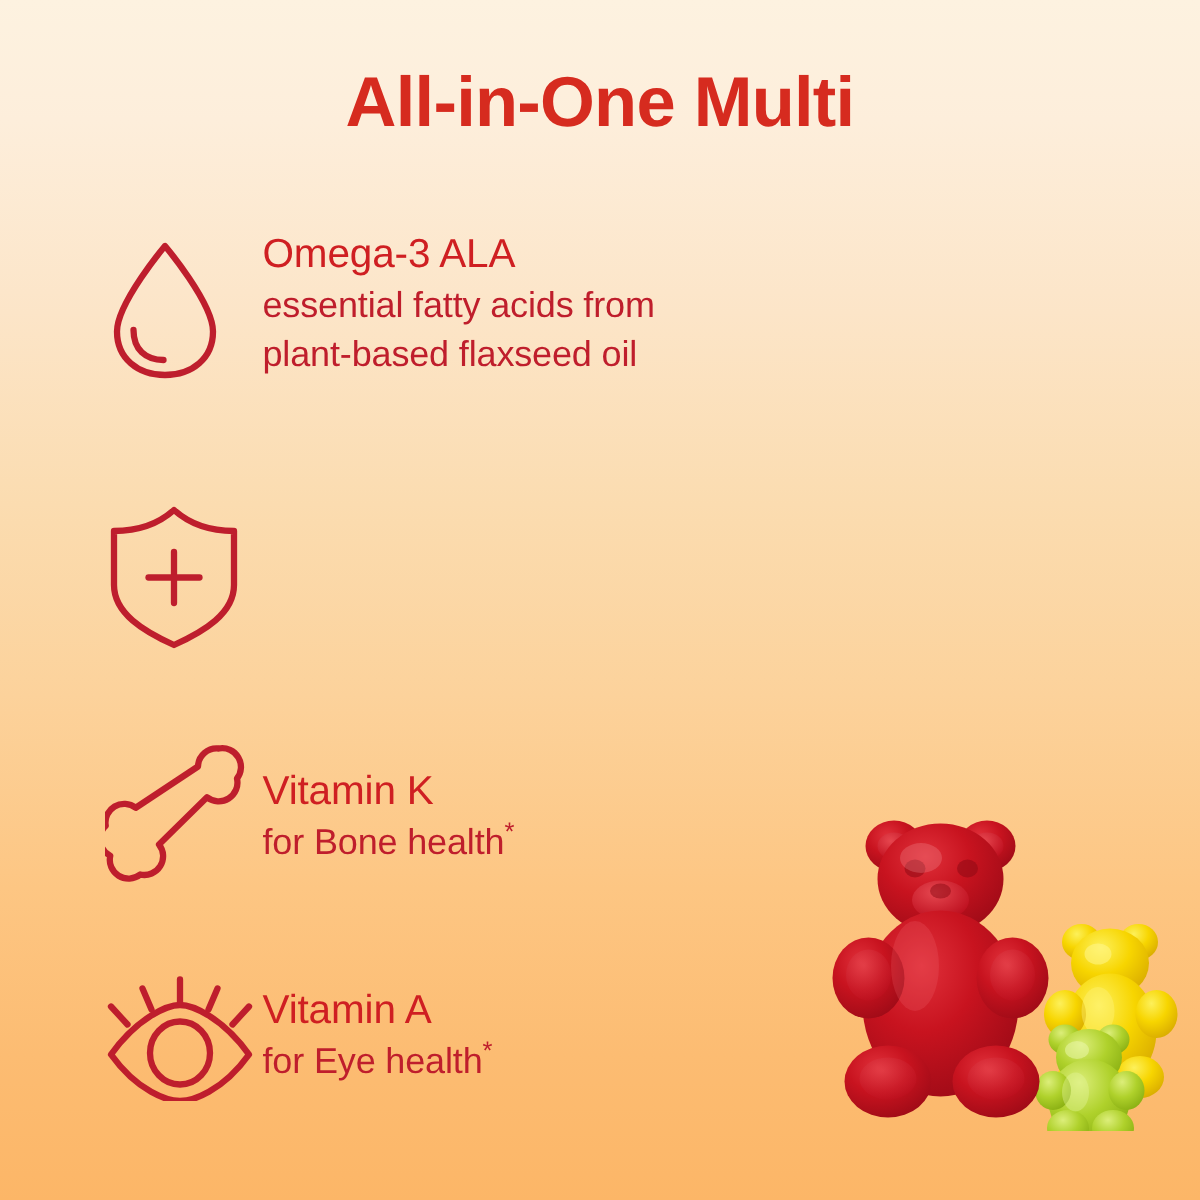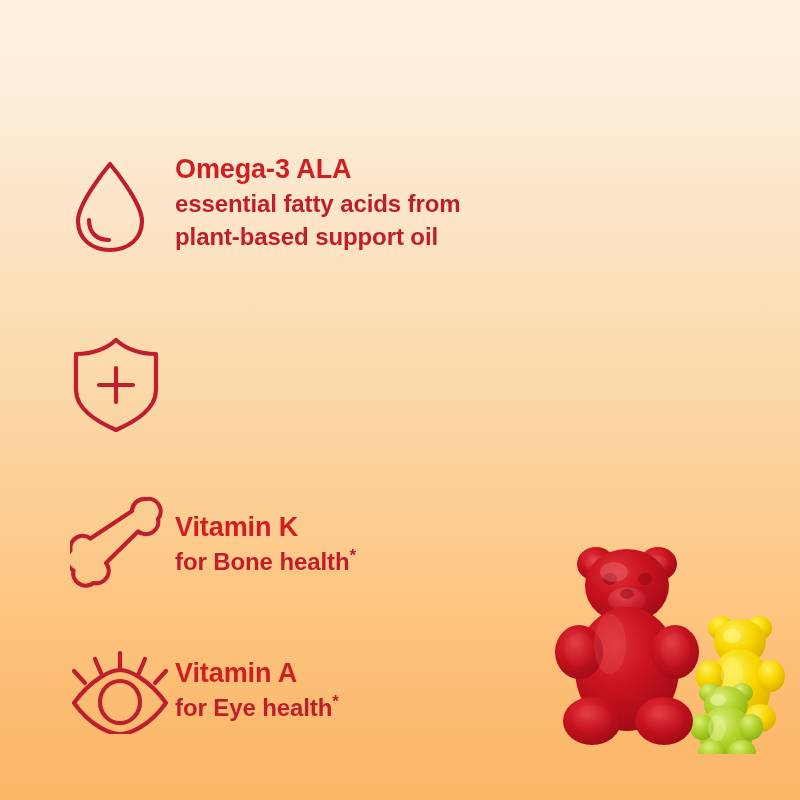--- a/index.html
+++ b/index.html
@@ -57,29 +57,29 @@
     display: flex;
     align-items: flex-start;
     justify-content: flex-start;
   }
   .feature-text {
     flex: 1 1 auto;
     padding-top: 2px;
   }
   .feature-heading {
     font-size: 27px;
-    font-weight: 700;
+    font-weight: 400;
     color: #cf1f22;
     line-height: 1.18;
     letter-spacing: -0.1px;
     white-space: nowrap;
   }
   .feature-desc {
     font-size: 24px;
-    font-weight: 700;
+    font-weight: 400;
     color: #bf1e2c;
     line-height: 1.26;
     letter-spacing: -0.1px;
     margin-top: 3px;
     white-space: nowrap;
   }
   .feature-desc .ast {
     font-size: 17px;
     vertical-align: super;
     line-height: 0;
@@ -109,32 +109,33 @@
     width: 248px;
     height: 230px;
   }
   .gummies svg { display: block; }
 </style>
 </head>
 <body>
 
 <div id="page">
 
+  <div class="title">All-in-One Multi</div>
 
   <div class="feature" id="feature-0">
     <div class="feature-icon">
       <svg width="80" height="98" viewBox="0 0 80 98">
         <path d="M40 6 C40 6 8 44 8 63 C8 81 22 92 40 92 C58 92 72 81 72 63 C72 44 40 6 40 6 Z" fill="none" stroke="#BE1E2D" stroke-width="4.2" stroke-linejoin="round" stroke-linecap="round"></path>
         <path d="M19 62 C19 75 27 82 39 82" fill="none" stroke="#BE1E2D" stroke-width="4.2" stroke-linecap="round"></path>
       </svg>
     </div>
     <div class="feature-text">
       <div class="feature-heading">Omega-3 ALA</div>
       <div class="feature-desc">essential fatty acids from</div>
-      <div class="feature-desc">plant-based support oil</div>
+      <div class="feature-desc">plant-based flaxseed oil</div>
     </div>
   </div>
 
   <div class="feature" id="feature-1">
     <div class="feature-icon">
       <svg width="92" height="98" viewBox="0 0 92 98">
         <path d="M6 19 C22 19 36 14 46 5 C56 14 70 19 86 19 L86 55 C86 74 66 86 46 95 C26 86 6 74 6 55 Z" fill="none" stroke="#BE1E2D" stroke-width="4.2" stroke-linejoin="round" stroke-linecap="round"></path>
         <line x1="46" y1="33" x2="46" y2="67" stroke="#BE1E2D" stroke-width="4.2" stroke-linecap="round"></line>
         <line x1="29" y1="50" x2="63" y2="50" stroke="#BE1E2D" stroke-width="4.2" stroke-linecap="round"></line>
       </svg>

